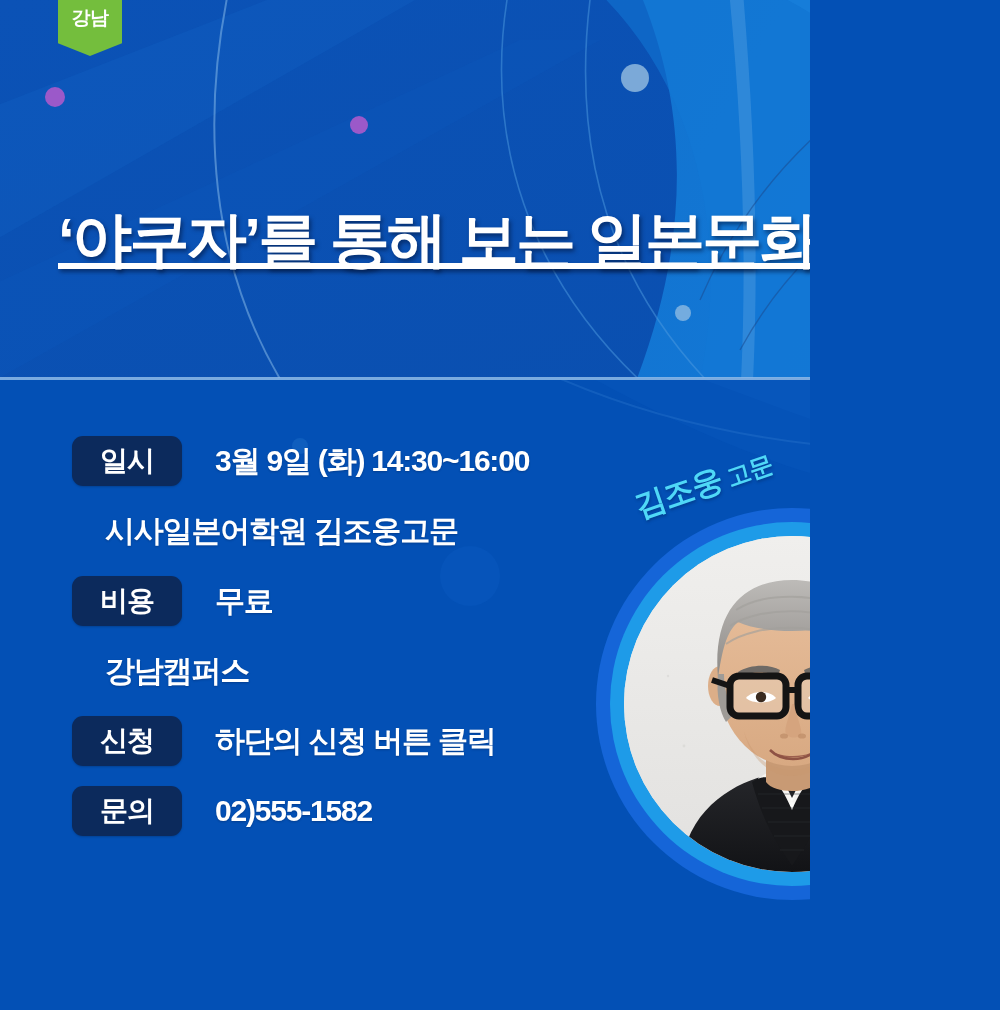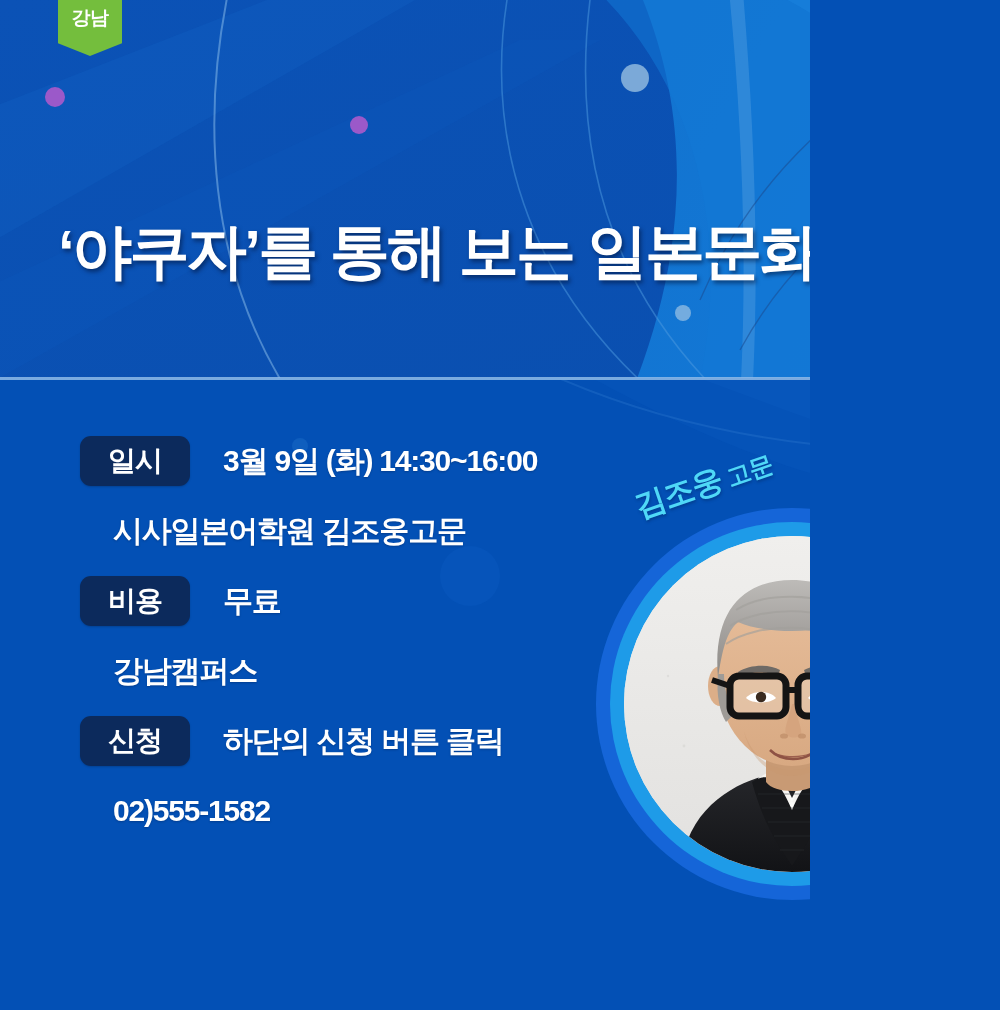--- a/index.html
+++ b/index.html
@@ -63,31 +63,31 @@
   
   #subtitle {
     position:absolute; left:60px; top:165px;
     color:#ECF3FB;
     font-size:33px; font-weight:400;
     letter-spacing:-1.2px;
     text-shadow:1px 2px 3px rgba(0,20,60,.45);
     z-index:6; white-space:nowrap;
   }
   #maintitle {
-    position:absolute; left:58px; top:212px;
+    position:absolute; left:58px; top:200px;
     color:#ffffff;
     font-size:60px; font-weight:bold;
     letter-spacing:-2.6px;
     text-shadow:2px 3px 4px rgba(0,18,55,.55);
-    z-index:6; white-space:nowrap;
+    z-index:6; white-space:nowrap;text-decoration:underline;
   }
 
   
   #info {
-    position:absolute; left:80px; top:436px;
+    position:absolute; left:72px; top:436px;
     z-index:6;
   }
   .info-row {
     display:flex; align-items:center;
     height:50px; margin-bottom:20px;
   }
   .info-label {
     width:110px; height:50px; flex:0 0 110px;
     background:#0C2A5C;
     border-radius:11px;
@@ -262,20 +262,21 @@
     <div class="info-row">
       <div class="info-value">강남캠퍼스</div>
     </div>
 
     <div class="info-row">
       <div class="info-label">신청</div>
       <div class="info-value">하단의 신청 버튼 클릭</div>
     </div>
 
     <div class="info-row">
+      <div class="info-label">문의</div>
       <div class="info-value">02)555-1582</div>
     </div>
 
   </div>
 
   <div id="portrait-wrap">
     <div id="ring-outer"></div>
     <div id="ring-inner"></div>
     <div id="photo-clip">
       <div id="photo-circle">

